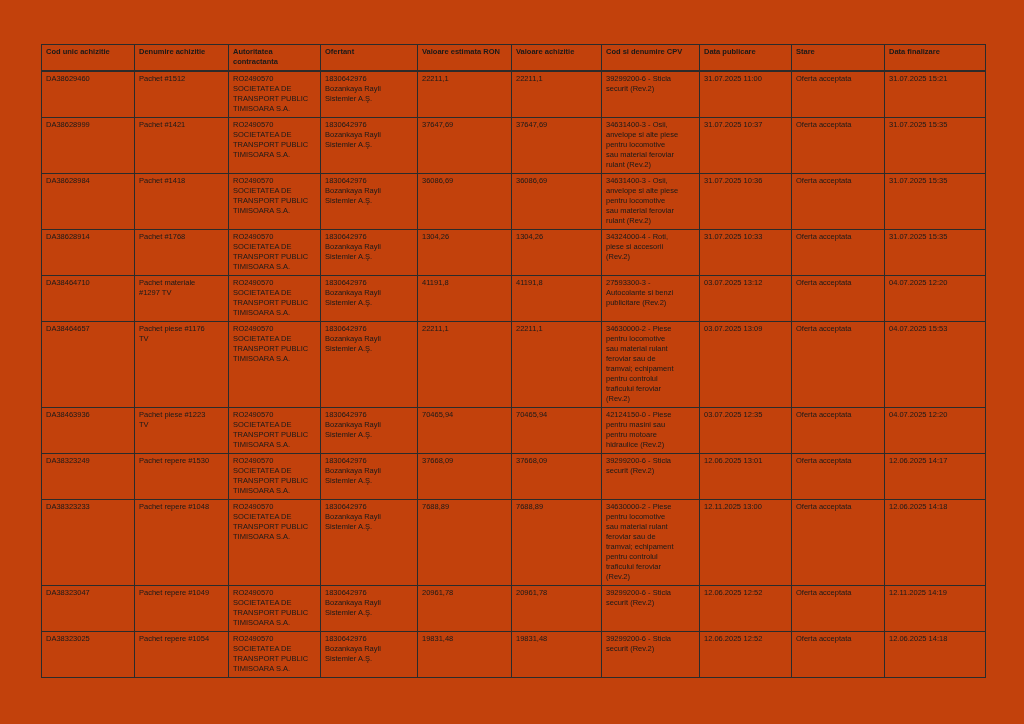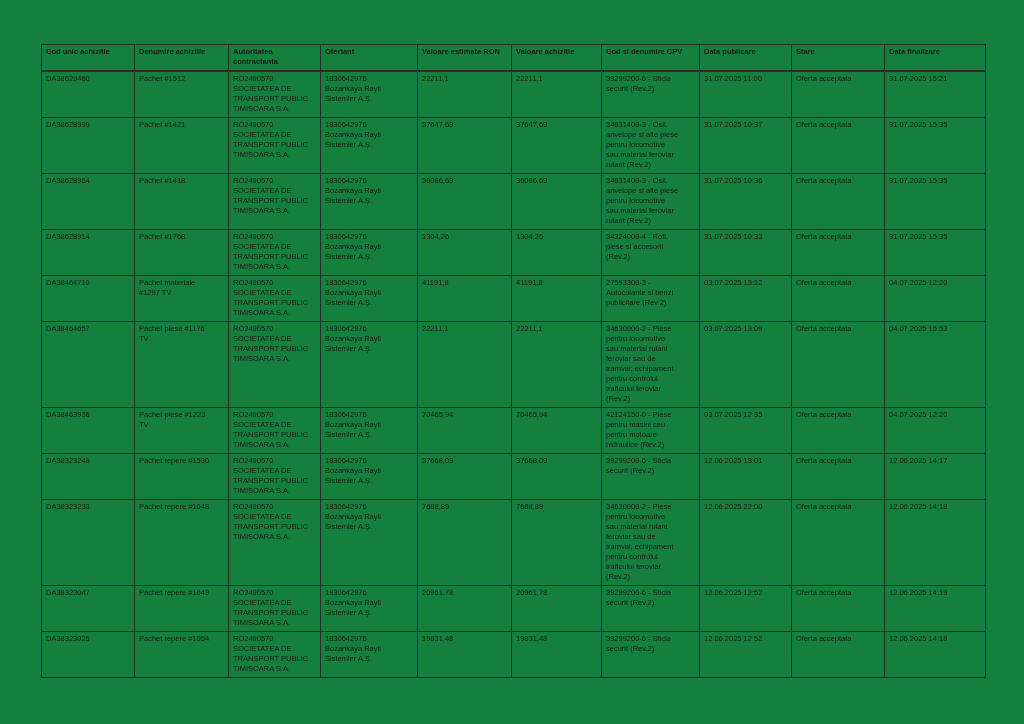--- a/index.html
+++ b/index.html
@@ -4,21 +4,21 @@
 <style>
   * { margin: 0; padding: 0; box-sizing: border-box; }
   html, body {
     background: #ffffff;
     font-family: "Liberation Sans", sans-serif;
   }
   .page {
     position: relative;
     width: 1024px;
     height: 724px;
-    background: #15803d;
+    background: #c2410c;
     overflow: hidden;
     text-decoration: underline;
   }
   table.proc-table {
     position: absolute;
     left: 41px;
     top: 44px;
     width: 944px;
     border-collapse: collapse;
     table-layout: fixed;
@@ -264,41 +264,41 @@
           <td>7688,89</td>
           <td>7688,89</td>
           <td>34630000-2 - Piese
 pentru locomotive
 sau material rulant
 feroviar sau de
 tramvai; echipament
 pentru controlul
 traficului feroviar
 (Rev.2)</td>
-          <td>12.06.2025 22:00</td>
+          <td>12.11.2025 13:00</td>
           <td>Oferta acceptata</td>
           <td>12.06.2025 14:18</td>
         </tr>
         <tr>
           <td>DA38323047</td>
           <td>Pachet repere #1049</td>
           <td>RO2490570
 SOCIETATEA DE
 TRANSPORT PUBLIC
 TIMISOARA S.A.</td>
           <td>1830642976
 Bozankaya Rayli
 Sistemler A.Ş.</td>
           <td>20961,78</td>
           <td>20961,78</td>
           <td>39299200-6 - Sticla
 securit (Rev.2)</td>
           <td>12.06.2025 12:52</td>
           <td>Oferta acceptata</td>
-          <td>12.06.2025 14:19</td>
+          <td>12.11.2025 14:19</td>
         </tr>
         <tr>
           <td>DA38323025</td>
           <td>Pachet repere #1054</td>
           <td>RO2490570
 SOCIETATEA DE
 TRANSPORT PUBLIC
 TIMISOARA S.A.</td>
           <td>1830642976
 Bozankaya Rayli

